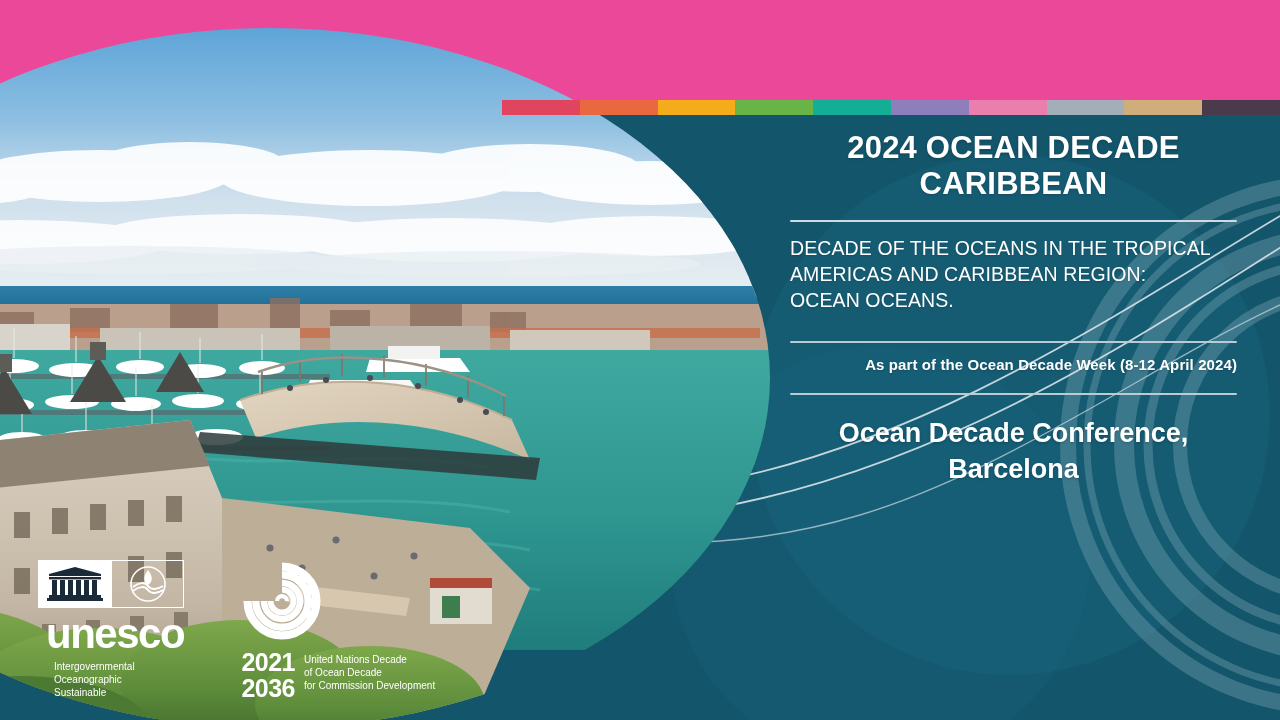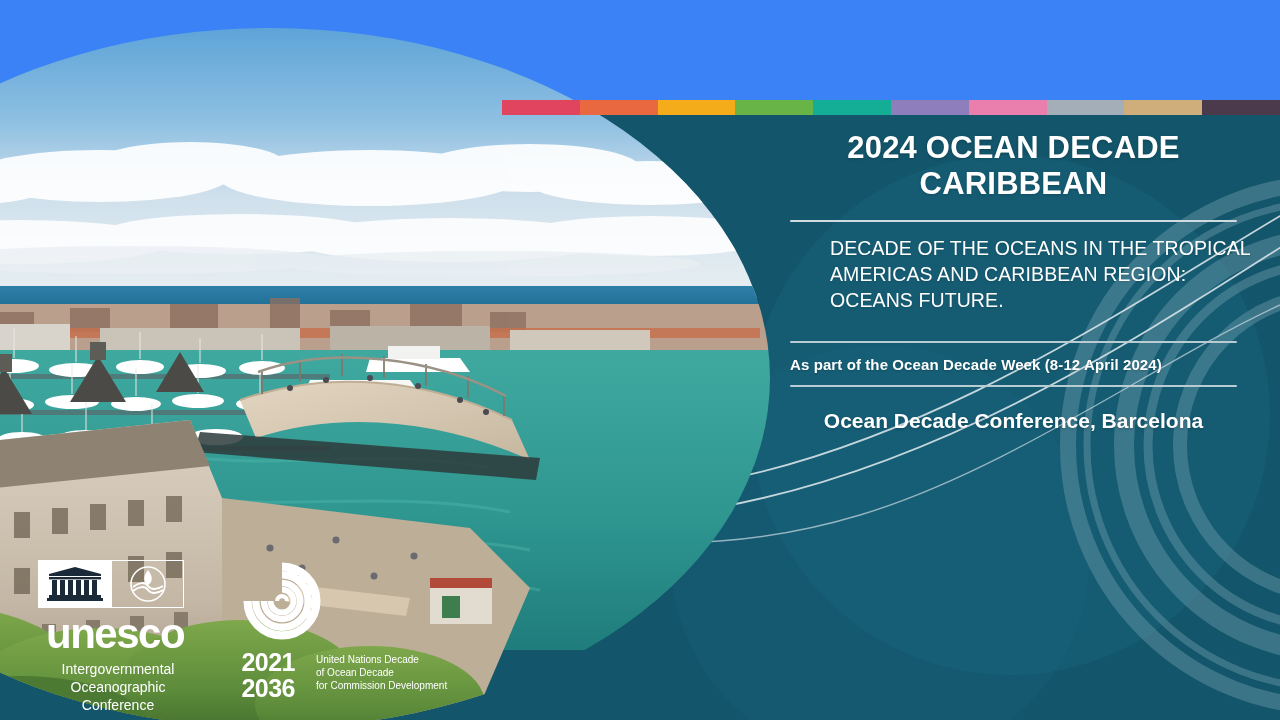--- a/index.html
+++ b/index.html
@@ -2,21 +2,21 @@
 <html><head>
 <meta charset="utf-8">
 <title>2024 Ocean Decade Conference</title>
 <style>
   html,body{margin:0;padding:0;background:#ffffff;}
   body{
     font-family:"Liberation Sans", sans-serif;
     width:1280px;height:720px;overflow:hidden;position:relative;
   }
   #slide{
-    position:relative;width:1280px;height:720px;background:#3b82f6;overflow:hidden;
+    position:relative;width:1280px;height:720px;background:#ec4899;overflow:hidden;
   }
 
   
   .teal-panel{
     position:absolute;left:0;top:115px;width:1280px;height:605px;
     background:#13556A;
   }
   .teal-deco{position:absolute;inset:0;overflow:hidden;}
   .teal-deco svg{position:absolute;left:0;top:0;}
 
@@ -48,54 +48,54 @@
   }
   .rule{
     height:2px;background:#cfdbe0;margin:18px 0 0 0;width:100%;
     border-radius:1px;
   }
   .rule.thin{height:2px;background:#b9ccd4;}
   .subtitle{
     font-size:19.5px;line-height:1.33;font-weight:400;margin:14px 0 0 0;
     letter-spacing:.1px;text-shadow:0 1px 2px rgba(0,0,0,.15);
   }
-  .subtitle div{white-space:nowrap;margin-left:40px;}
+  .subtitle div{white-space:nowrap;}
   .banner{
-    font-size:15px;font-weight:bold;text-align:left;
-    padding:13px 0 12px 0;letter-spacing:.1px;
+    font-size:15px;font-weight:bold;text-align:right;
+    padding:13px 0 20px 0;letter-spacing:.1px;
     text-shadow:0 1px 2px rgba(0,0,0,.2);
   }
   .venue{
-    text-align:center;font-size:21px;font-weight:bold;line-height:1.35;
+    text-align:center;font-size:27px;font-weight:bold;line-height:1.35;
     margin-top:20px;text-shadow:0 1px 3px rgba(0,0,0,.22);
   }
 
   
   .logos{position:absolute;left:38px;top:560px;z-index:9;display:flex;align-items:flex-start;}
 
   .unesco{width:160px;position:relative;}
   .unesco-marks{display:flex;width:146px;height:48px;}
   .unesco-temple{
     width:74px;height:48px;background:#ffffff;display:flex;align-items:center;justify-content:center;
   }
   .unesco-ioc{
     width:72px;height:48px;border:1.5px solid #ffffff;border-left:none;
     box-sizing:border-box;display:flex;align-items:center;justify-content:center;
   }
   .unesco-word{
     color:#ffffff;font-size:42px;font-weight:bold;letter-spacing:-1.5px;
     line-height:1;margin-top:5px;margin-left:8px;
   }
   .unesco-sub{
-    color:#ffffff;font-size:14px;line-height:1.30;margin-top:5px;margin-left:0;text-align:center;
+    color:#ffffff;font-size:10px;line-height:1.30;margin-top:5px;margin-left:16px;
   }
 
   .decade{margin-left:25px;position:relative;width:290px;}
   .decade-spiral{margin-left:18px;}
-  .decade-row{display:flex;align-items:flex-start;margin-top:4px;gap:12px;}
+  .decade-row{display:flex;align-items:flex-start;margin-top:4px;}
   .decade-years{
     color:#ffffff;font-size:25px;font-weight:bold;line-height:1.02;letter-spacing:-.5px;
     text-align:right;width:72px;
   }
   .decade-text{
     color:#ffffff;font-size:10px;line-height:1.32;margin-left:9px;margin-top:3px;
   }
 
   .nowrap{white-space:nowrap;}
 </style>
@@ -440,21 +440,21 @@
     <h1 class="title">
       <span>2024 OCEAN DECADE</span><br>
       <span>CARIBBEAN</span>
     </h1>
 
     <div class="rule"></div>
 
     <div class="subtitle">
       <div>DECADE OF THE OCEANS IN THE TROPICAL</div>
       <div>AMERICAS AND CARIBBEAN REGION:</div>
-      <div>OCEANS FUTURE.</div>
+      <div>OCEAN OCEANS.</div>
     </div>
 
     <div class="rule thin" style="margin-top:27px"></div>
 
     <div class="banner">As part of the Ocean Decade Week (8-12 April 2024)</div>
 
     <div class="rule thin" style="margin-top:0"></div>
 
     <div class="venue">
       <div>Ocean Decade Conference, Barcelona</div>
@@ -488,21 +488,21 @@
             <path d="M7 22 C 13 17 19 17 22 21 C 25 25 31 25 37 21" fill="none" stroke="#FFFFFF" stroke-width="2"></path>
             <path d="M7 26 C 13 21 19 21 22 25 C 25 29 31 29 37 25" fill="none" stroke="#FFFFFF" stroke-width="2"></path>
             <path d="M22 5 C 17 11 17 17 22 20 C 27 17 27 11 22 5 Z" fill="#FFFFFF"></path>
           </svg>
         </div>
       </div>
       <div class="unesco-word">unesco</div>
       <div class="unesco-sub">
         <div>Intergovernmental</div>
         <div>Oceanographic</div>
-        <div>Conference</div>
+        <div>Sustainable</div>
       </div>
     </div>
 
     <div class="decade">
       <div class="decade-spiral">
         <svg width="82" height="82" viewBox="0 0 100 100" xmlns="http://www.w3.org/2000/svg" aria-hidden="true">
           <g fill="none" stroke="#FFFFFF">
             <path d="M50 50 m -6 0 a 6 6 0 1 1 12 0" stroke-width="5"></path>
             <path d="M50 36 A 14 14 0 1 1 36 50" stroke-width="7"></path>
             <path d="M50 28 A 22 22 0 1 1 28 50" stroke-width="8" stroke-linecap="butt"></path>

